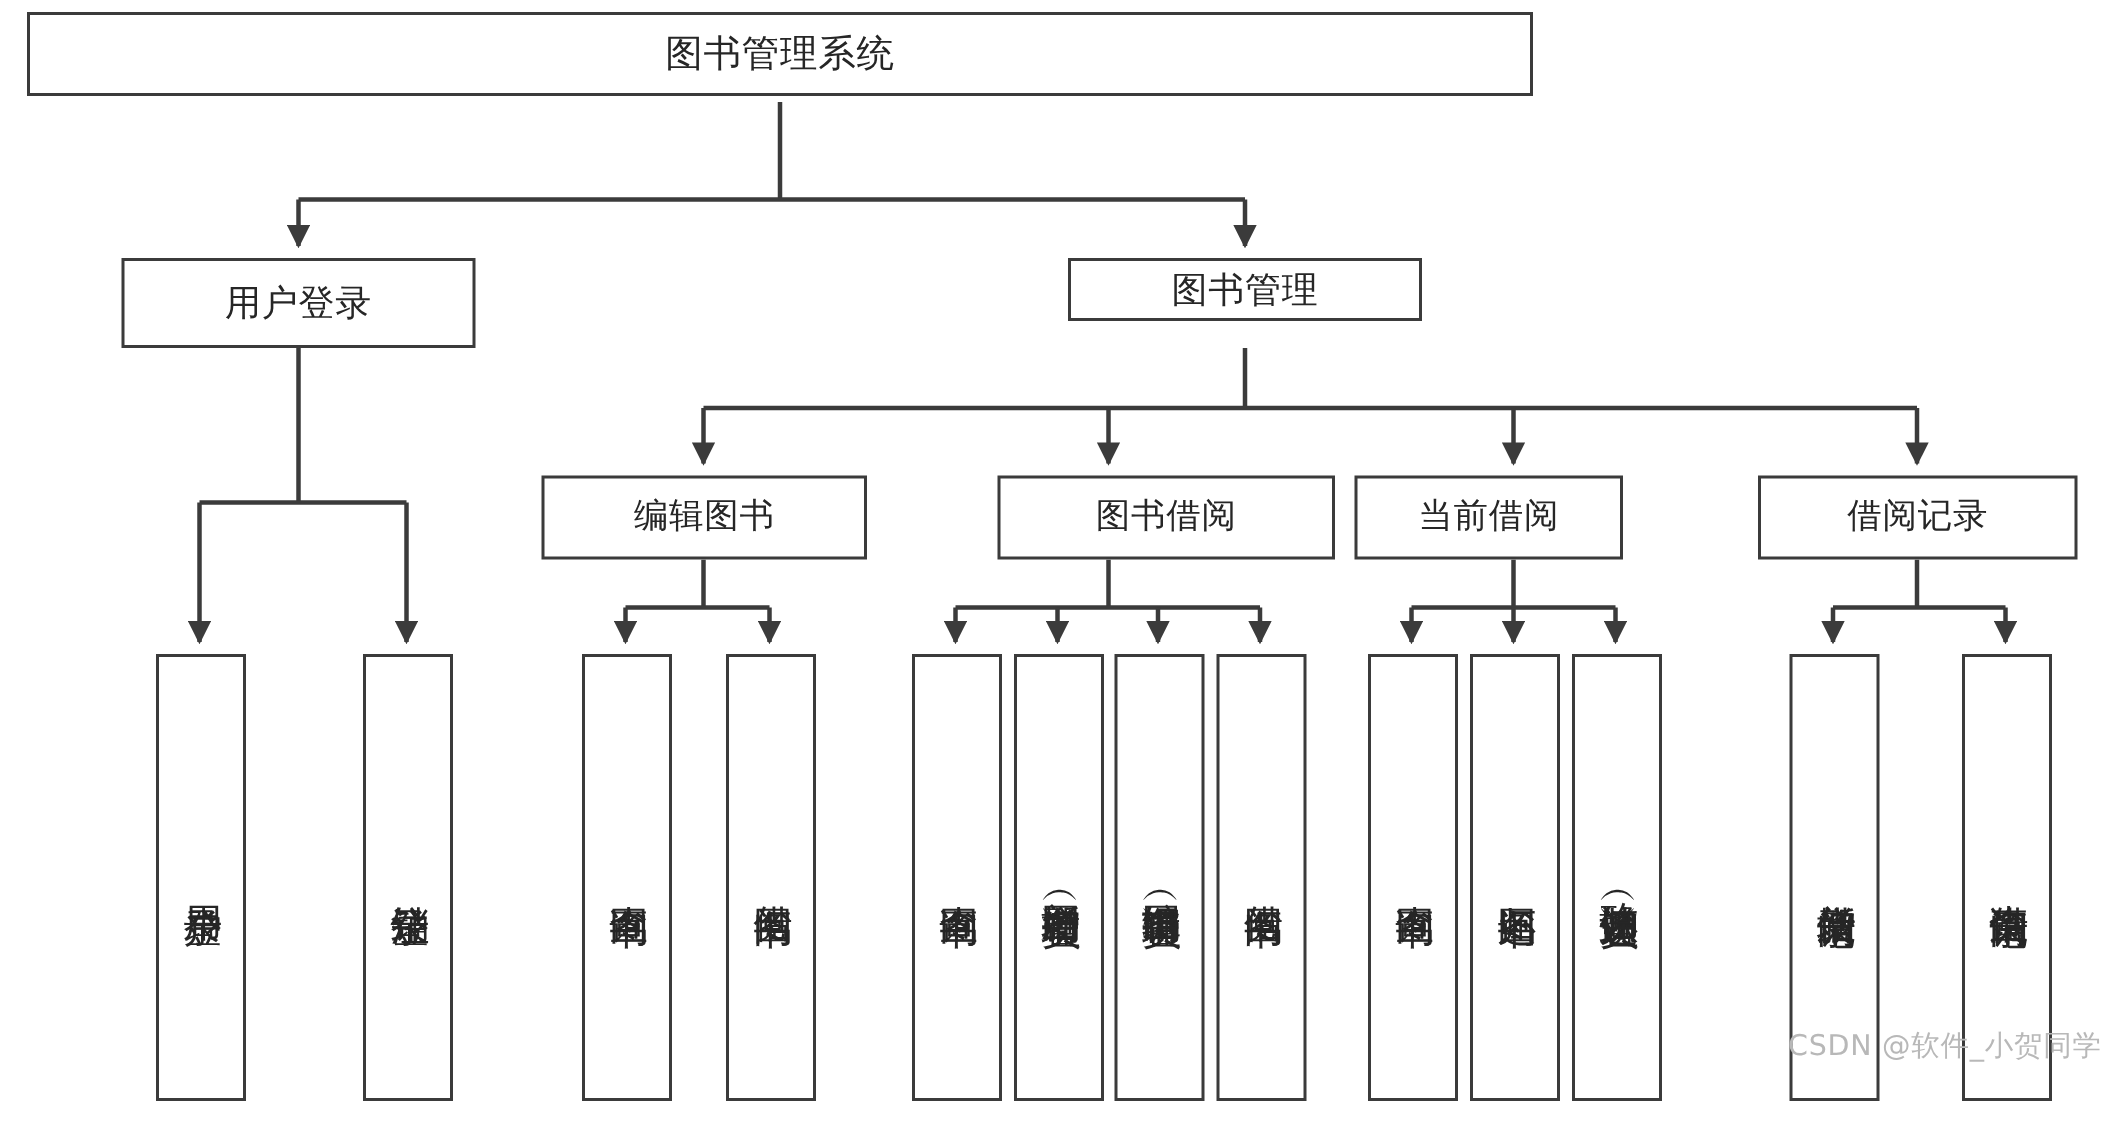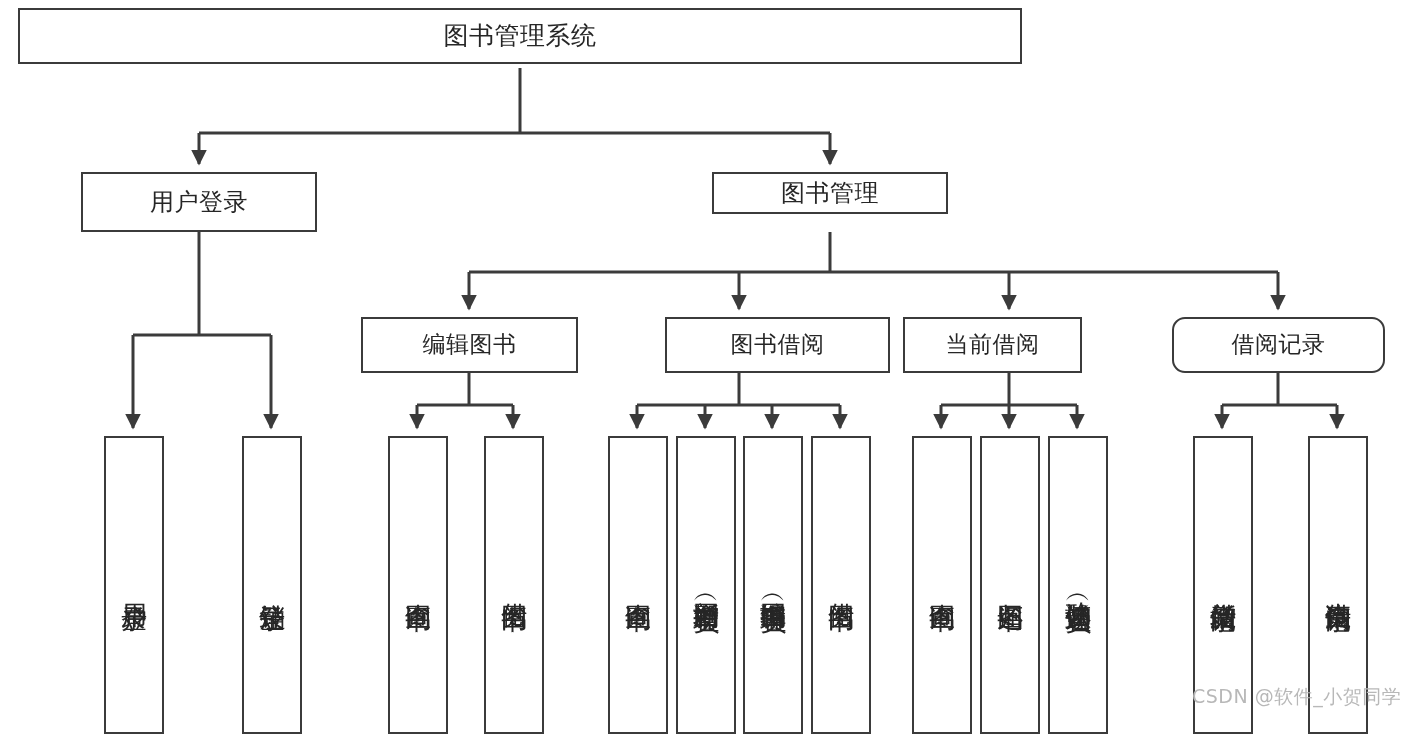--- a/index.html
+++ b/index.html
@@ -134,21 +134,21 @@
 
   <div class="node-box node-l3" style="left:361px; top:317px; width:217px; height:56px;">
     <span class="node-label">编辑图书</span>
   </div>
   <div class="node-box node-l3" style="left:633px; top:317px; width:225px; height:56px;margin-left:32px;">
     <span class="node-label">图书借阅</span>
   </div>
   <div class="node-box node-l3" style="left:903px; top:317px; width:179px; height:56px;">
     <span class="node-label">当前借阅</span>
   </div>
-  <div class="node-box node-l3" style="left:1172px; top:317px; width:213px; height:56px;border-radius:13px;">
+  <div class="node-box node-l3" style="left:1172px; top:317px; width:213px; height:56px;">
     <span class="node-label">借阅记录</span>
   </div>
 
   <div class="node-box node-leaf" style="left:104px; top:436px; width:60px; height:298px;">
     <span class="node-label">用户登录</span>
   </div>
   <div class="node-box node-leaf" style="left:242px; top:436px; width:60px; height:298px;">
     <span class="node-label">注销登录</span>
   </div>
 

